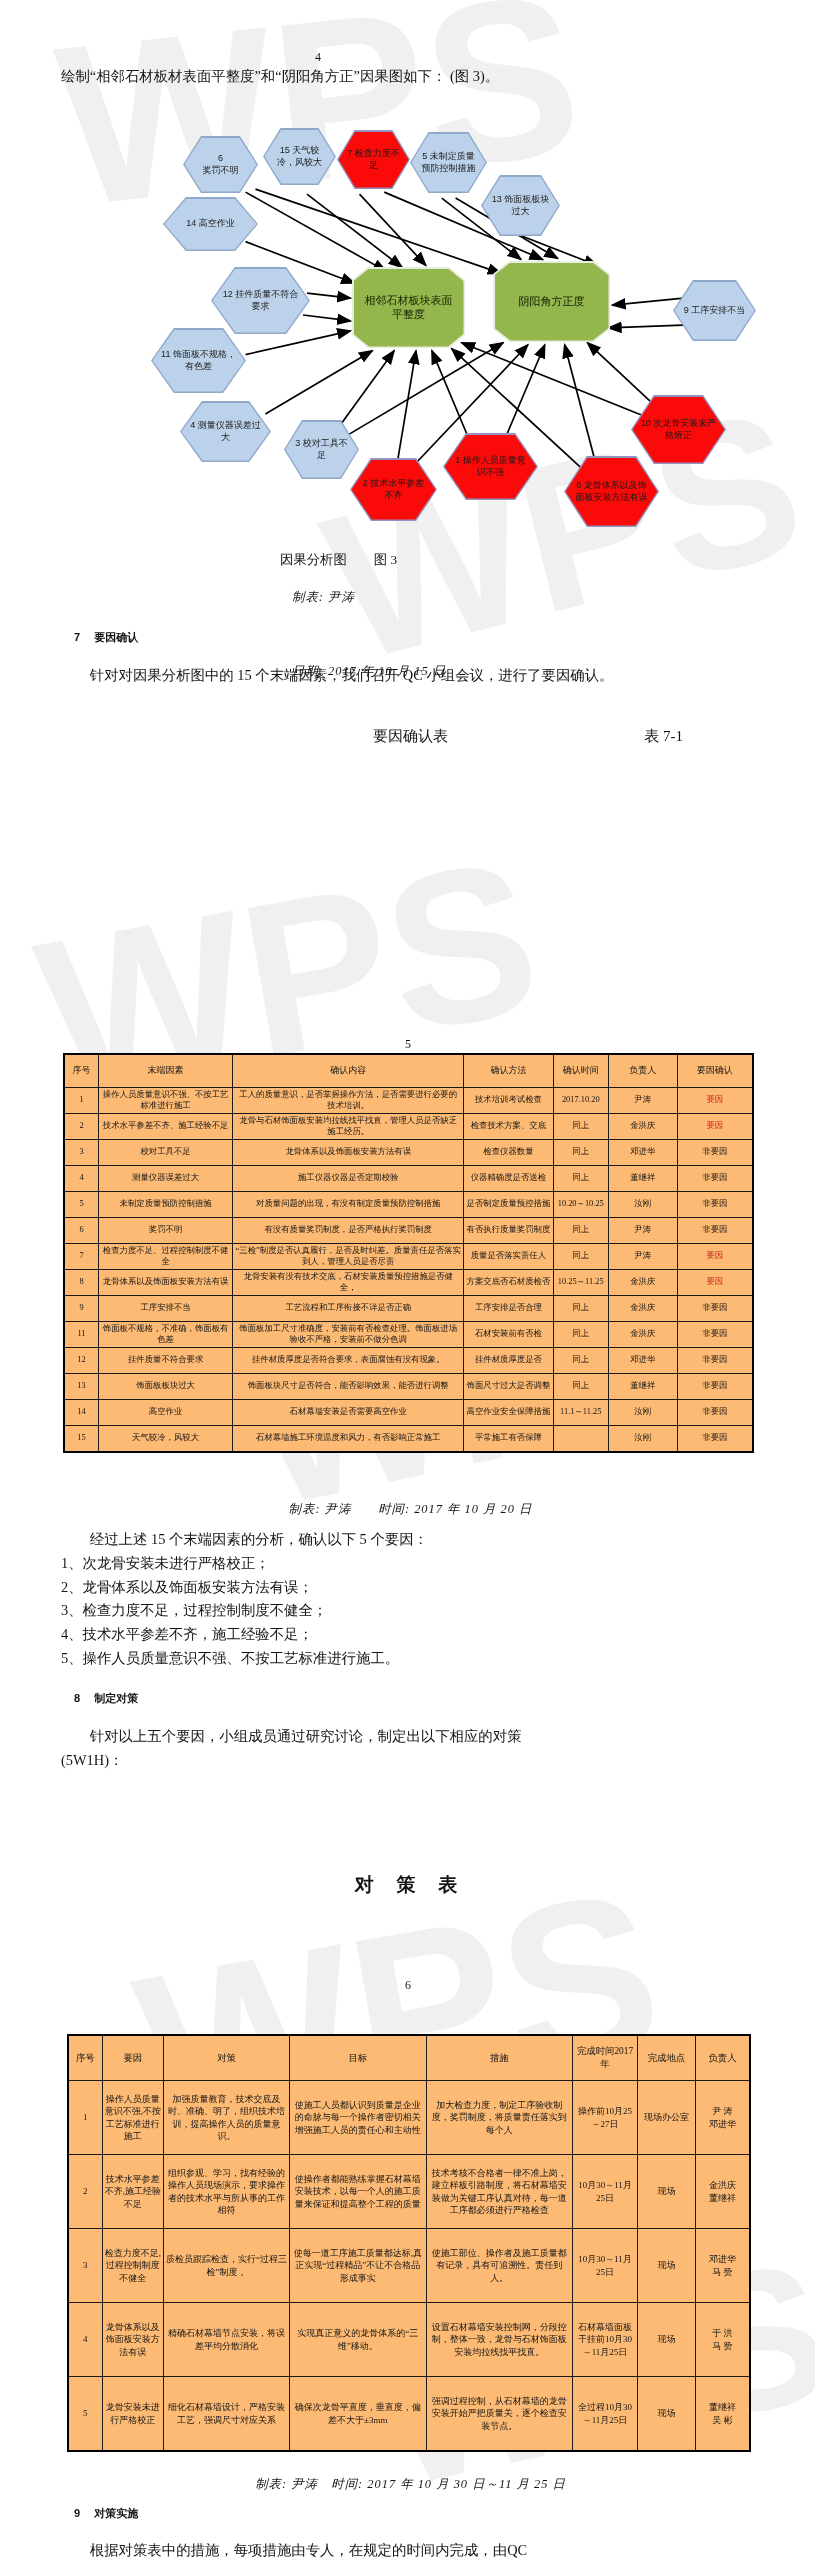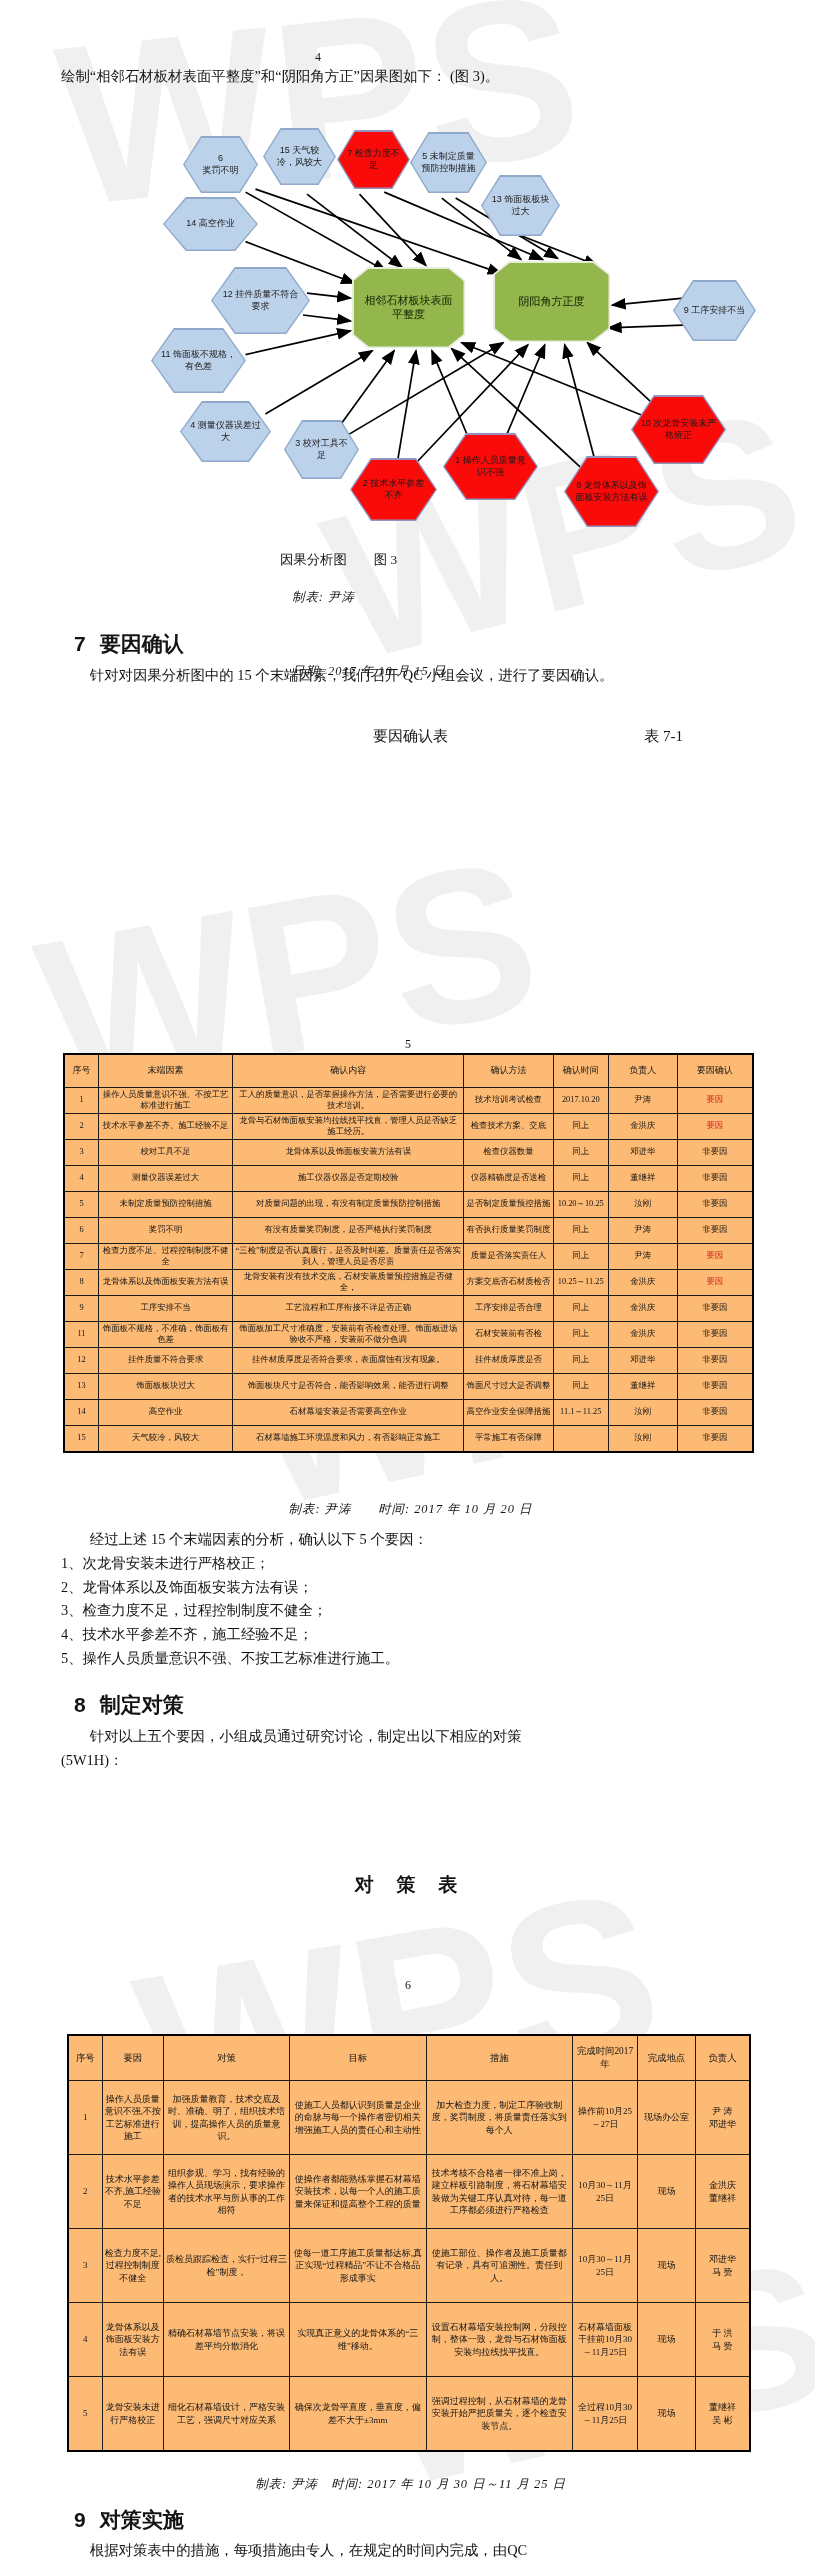--- a/index.html
+++ b/index.html
@@ -21,21 +21,21 @@
   .hex .shape-f{background:#bcd2ea;color:#1c1c1c;}
   .hex.red .shape-b{background:#9193c0;}
   .hex.red .shape-f{background:#fb0a0a;color:#191919;}
   .oct .shape-b,.oct .shape-f{clip-path:polygon(14% 0,86% 0,100% 16%,100% 84%,86% 100%,14% 100%,0 84%,0 16%);}
   .oct .shape-b{background:#e7eede;}
   .oct .shape-f{background:#93b64d;font-size:11px;color:#142000;}
   
   .pgno{position:absolute;width:100%;text-align:center;font-size:12px;}
   .bodytext{font-size:14.4px;line-height:1.65;}
   .indent{text-indent:2em;}
-  .h-sec{font-family:"Liberation Sans",sans-serif;font-weight:bold;font-size:21px;}
+  .h-sec{font-family:"Liberation Sans",sans-serif;font-weight:bold;font-size:11px;}
   .h-sec .no{margin-right:14px;}
   .caption{font-size:13.4px;}
   .maker{font-style:italic;font-size:12.4px;letter-spacing:1px;}
   .tbl-title-line{position:relative;text-align:center;font-size:15px;}
   .tbl-title-line .tno{position:absolute;right:77px;top:0;}
   .big-title{text-align:center;font-size:19px;letter-spacing:9px;font-weight:bold;}
   
   table{border-collapse:collapse;table-layout:fixed;background:#fdba74;}
   th,td{border:1px solid #1a1a1a;text-align:center;vertical-align:middle;
         padding:1px 2px;white-space:pre-line;font-weight:normal;}

